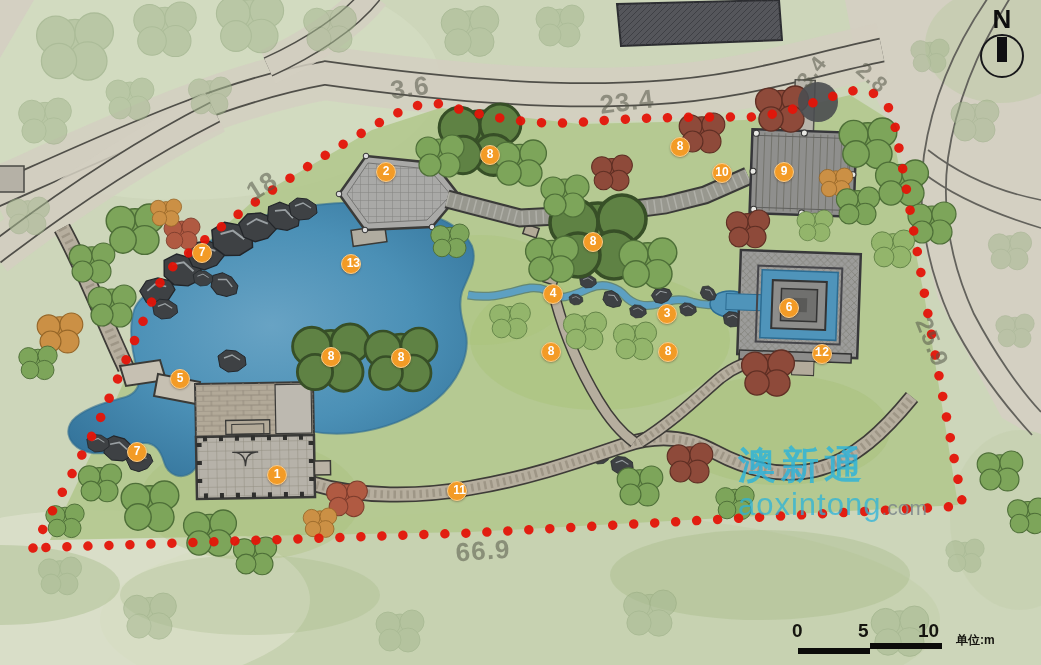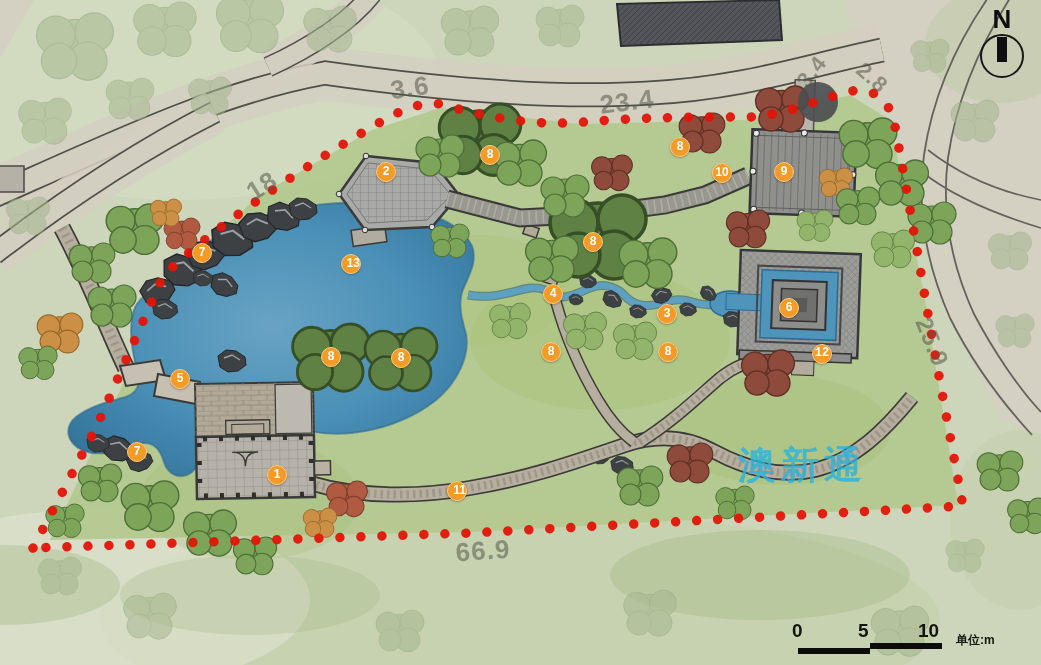--- a/index.html
+++ b/index.html
@@ -386,20 +386,23 @@
       <div class="dim" style="left: 627px; top: 102px; font-size: 26px; transform: translate(-50%, -50%) rotate(-7deg);">23.4</div>
       <div class="dim" style="left: 262px; top: 186px; font-size: 26px; transform: translate(-50%, -50%) rotate(-32deg);">18</div>
       <div class="dim" style="left: 812px; top: 72px; font-size: 22px; transform: translate(-50%, -50%) rotate(-52deg);">3.4</div>
       <div class="dim" style="left: 872px; top: 78px; font-size: 22px; transform: translate(-50%, -50%) rotate(42deg);">2.8</div>
       <div class="dim" style="left: 932px; top: 342px; font-size: 24px; transform: translate(-50%, -50%) rotate(68deg);">25.9</div>
       <div class="dim" style="left: 483px; top: 551px; font-size: 26px; transform: translate(-50%, -50%) rotate(-4deg);">66.9</div>
     </div>
 
 <div class="watermark">
   <div class="wm-cn">澳新通</div>
+  <div class="wm-row">
+    <span class="wm-latin">aoxintong</span><span class="wm-tld">.com</span>
+  </div>
 </div>
 
 <div class="north">
   <div class="n-label">N</div>
   <div class="n-circle">
     <div class="n-bar"></div>
   </div>
 </div>
 
 <div class="scalebar">

